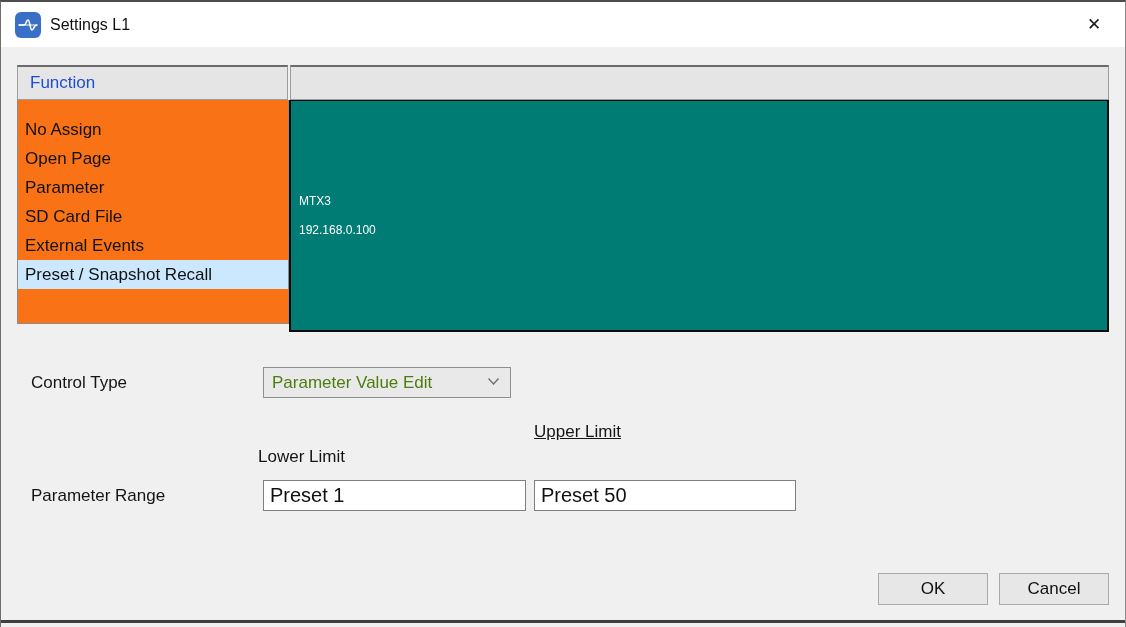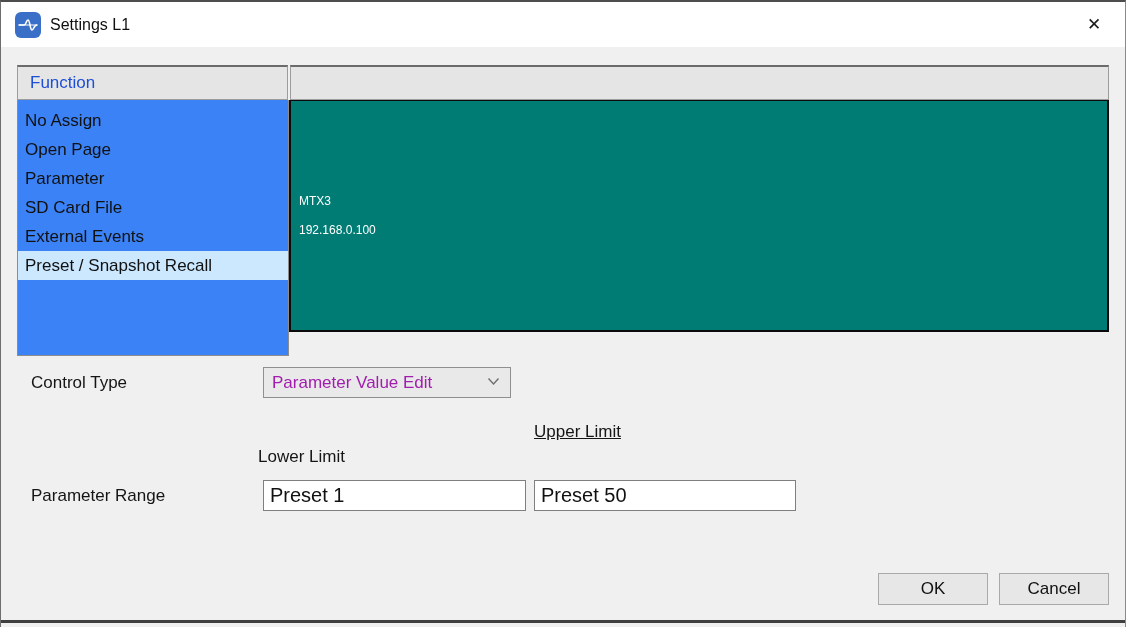--- a/index.html
+++ b/index.html
@@ -51,25 +51,25 @@
     border-top: 2px solid #6b6b6b;
     display: flex; align-items: center;
     font-size: 17px; color: #1d4ed8;
     padding-left: 12px;
   }
   .header-cell.func { left: 0; width: 271px; }
   .header-cell.blank { left: 273px; width: 819px; border-top: 2px solid #6b6b6b; }
 
   
   .function-list {
-    position: absolute; left: 16px; top: 98px; width: 272px; height: 256px;
-    background: #3b82f6;
+    position: absolute; left: 16px; top: 98px; width: 272px; height: 224px;
+    background: #f97316;
     border: 1px solid #8c8c8c;
     border-top: none;
-    padding-top: 6px;
+    padding-top: 15px;
     overflow: hidden;
   }
   .list-item {
     height: 29px; line-height: 29px;
     padding-left: 7px;
     font-size: 17px; color: #111111;
     white-space: nowrap;
   }
   .list-item.selected { background: #cce8ff; }
 
@@ -89,21 +89,21 @@
 
   
   .form-label { position: absolute; font-size: 17px; color: #151515; white-space: nowrap; }
 
   
   .dropdown {
     position: absolute; left: 262px; top: 365px; width: 248px; height: 31px;
     background: #e9e9e9;
     border: 1px solid #8f8f8f;
     display: flex; align-items: center;
-    font-size: 17px; color: #a21caf;
+    font-size: 17px; color: #4d7c0f;
     padding-left: 8px;
     cursor: default;
   }
   .dropdown .chevron {
     position: absolute; right: 10px; top: 9px;
   }
 
   
   .text-input {
     position: absolute; top: 478px; height: 31px;

